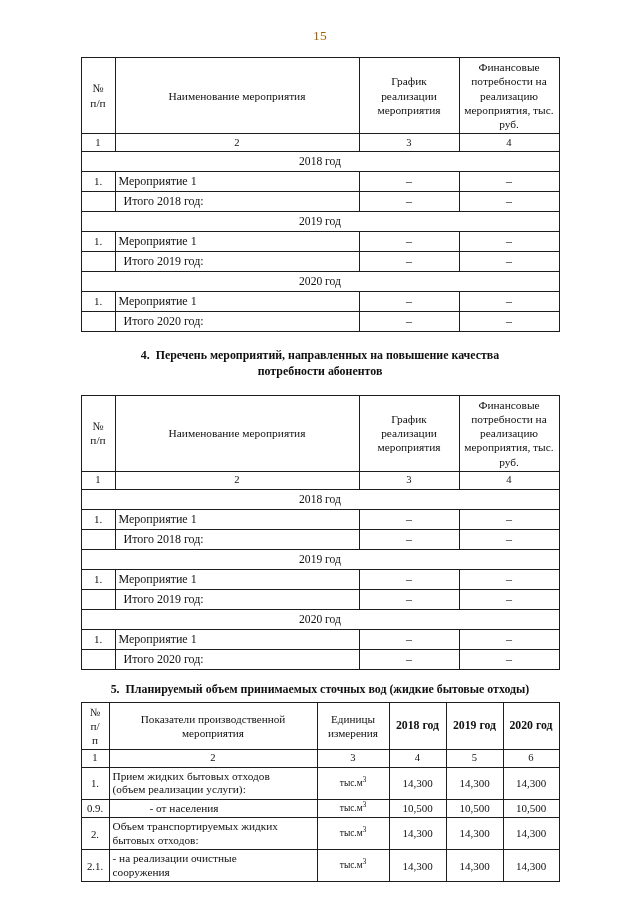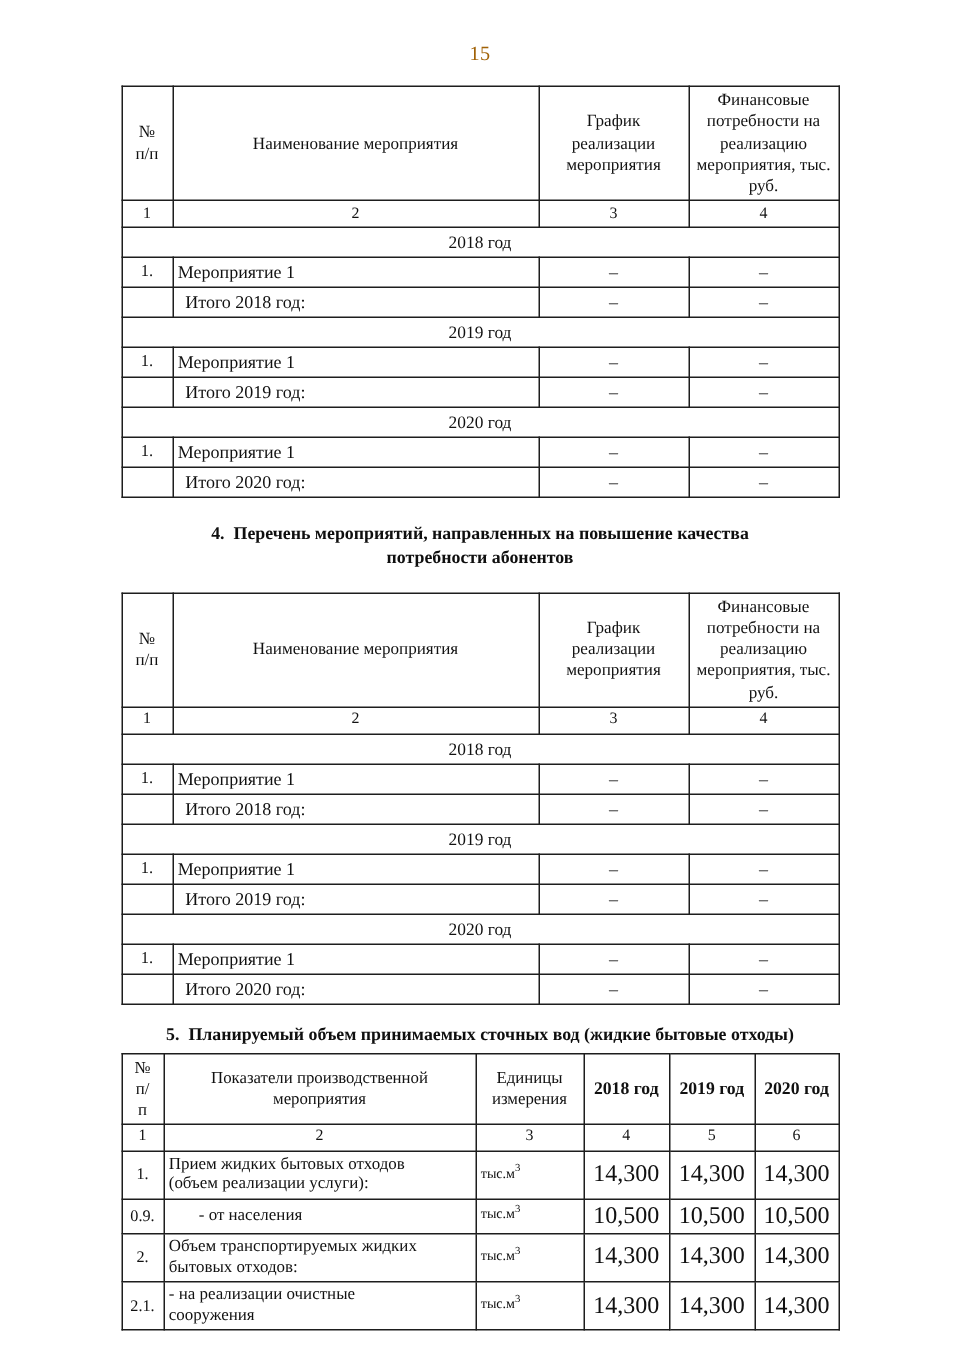--- a/index.html
+++ b/index.html
@@ -137,40 +137,40 @@
   }
   .ind-name {
     text-align: left;
     font-size: 11.3px;
     line-height: 1.2;
     padding-left: 5px;
     vertical-align: middle;
     margin-left: 20px;
   }
   .ind-name.sub {
-    padding-left: 5px;
+    padding-left: 22px;
   }
   .ind-name.sub .lead {
     padding-left: 18px;
     display: inline;
   }
   .ind-unit {
-    text-align: left;
+    text-align: center;
     font-size: 9.4px;
     vertical-align: top;
     padding-top: 2px;
   }
   .ind-unit sup {
     font-size: 7.2px;
     vertical-align: super;
     line-height: 0;
   }
   .ind-val {
     text-align: center;
-    font-size: 16px;
+    font-size: 11px;
     vertical-align: middle;
   }
   .tall2 { height: 28px; }
   .tall1 { height: 17px; }
 </style>
 </head>
 <body>
 
 <div class="page">
 

